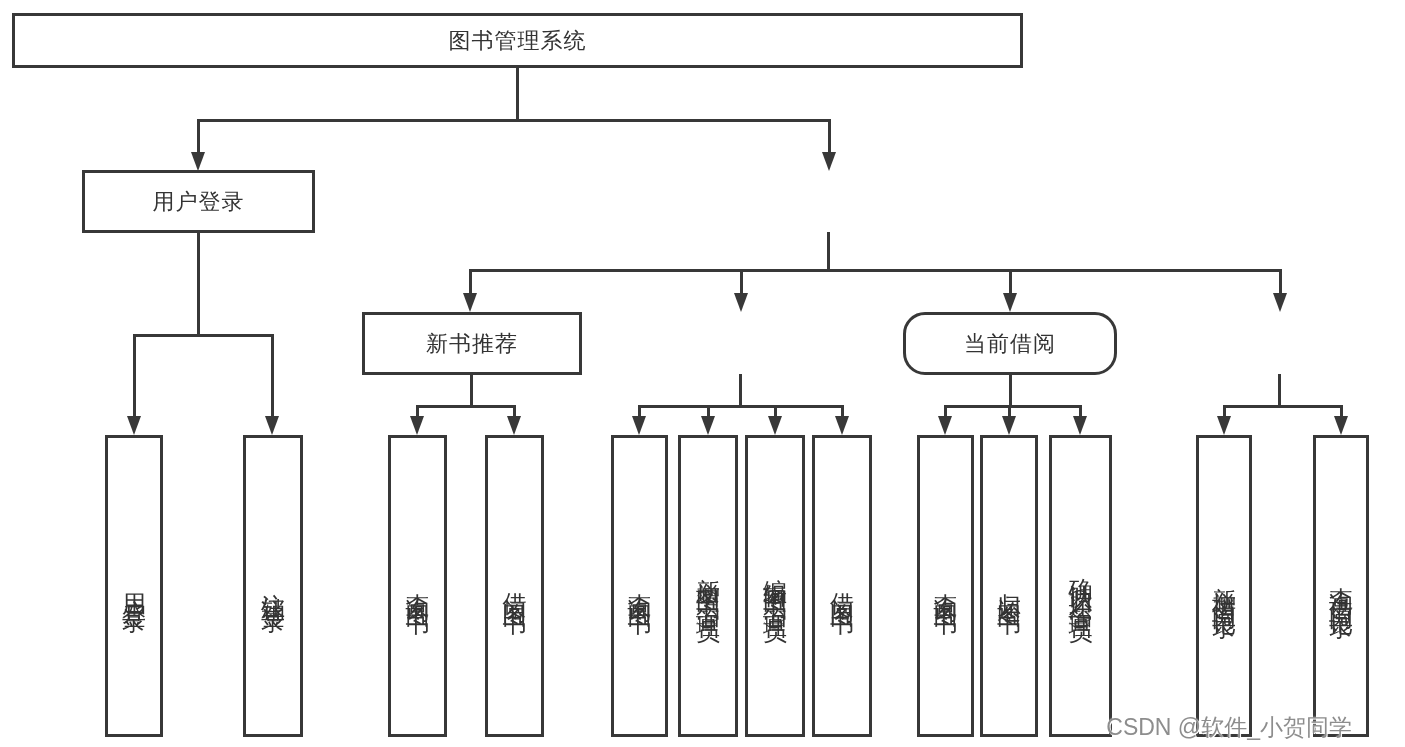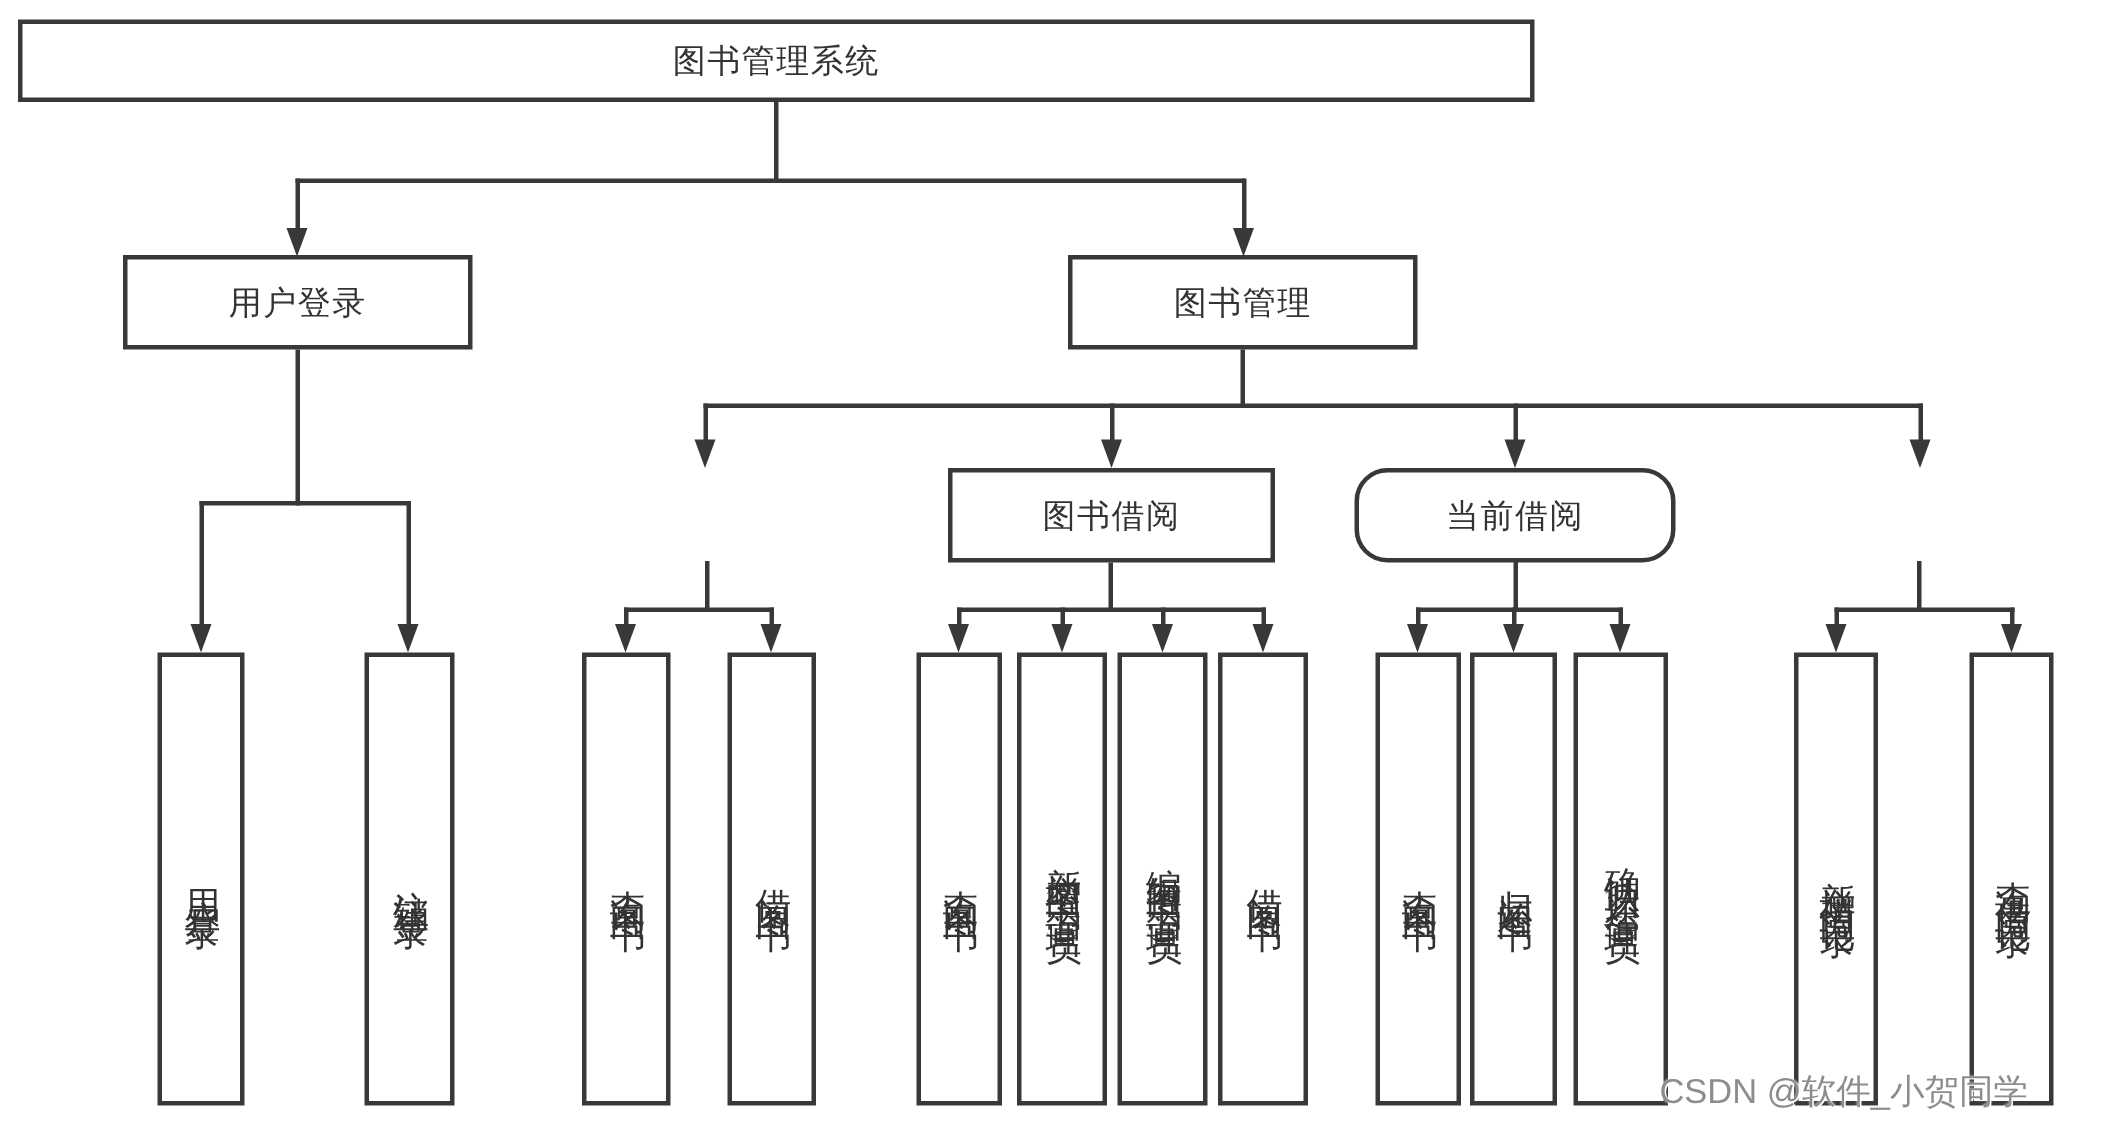--- a/index.html
+++ b/index.html
@@ -129,26 +129,23 @@
   <div class="arrow" style="left:1217px; top:416px;"></div>
   <div class="arrow" style="left:1334px; top:416px;"></div>
 
   <div class="box hnode" style="left:12px; top:13px; width:1011px; height:55px;">
     <span>图书管理系统</span>
   </div>
 
   <div class="box hnode" style="left:82px; top:170px; width:233px; height:63px;">
     <span>用户登录</span>
   </div>
-  <div class="box hnode" style="left:712px; top:170px; width:233px; height:63px;">
-    <span>图书管理</span>
-  </div>
 
-  <div class="box hnode" style="left:632px; top:312px; width:218px; height:63px;">
-    <span>图书借阅</span>
+  <div class="box hnode" style="left:362px; top:312px; width:220px; height:63px;">
+    <span>新书推荐</span>
   </div>
   <div class="box hnode" style="left:903px; top:312px; width:214px; height:63px;border-radius:22px;">
     <span>当前借阅</span>
   </div>
 
   <div class="box vnode" style="left:105px; top:435px; width:58px; height:302px;">
     <span>用户登录</span>
   </div>
   <div class="box vnode" style="left:243px; top:435px; width:60px; height:302px;">
     <span>注销登录</span>

